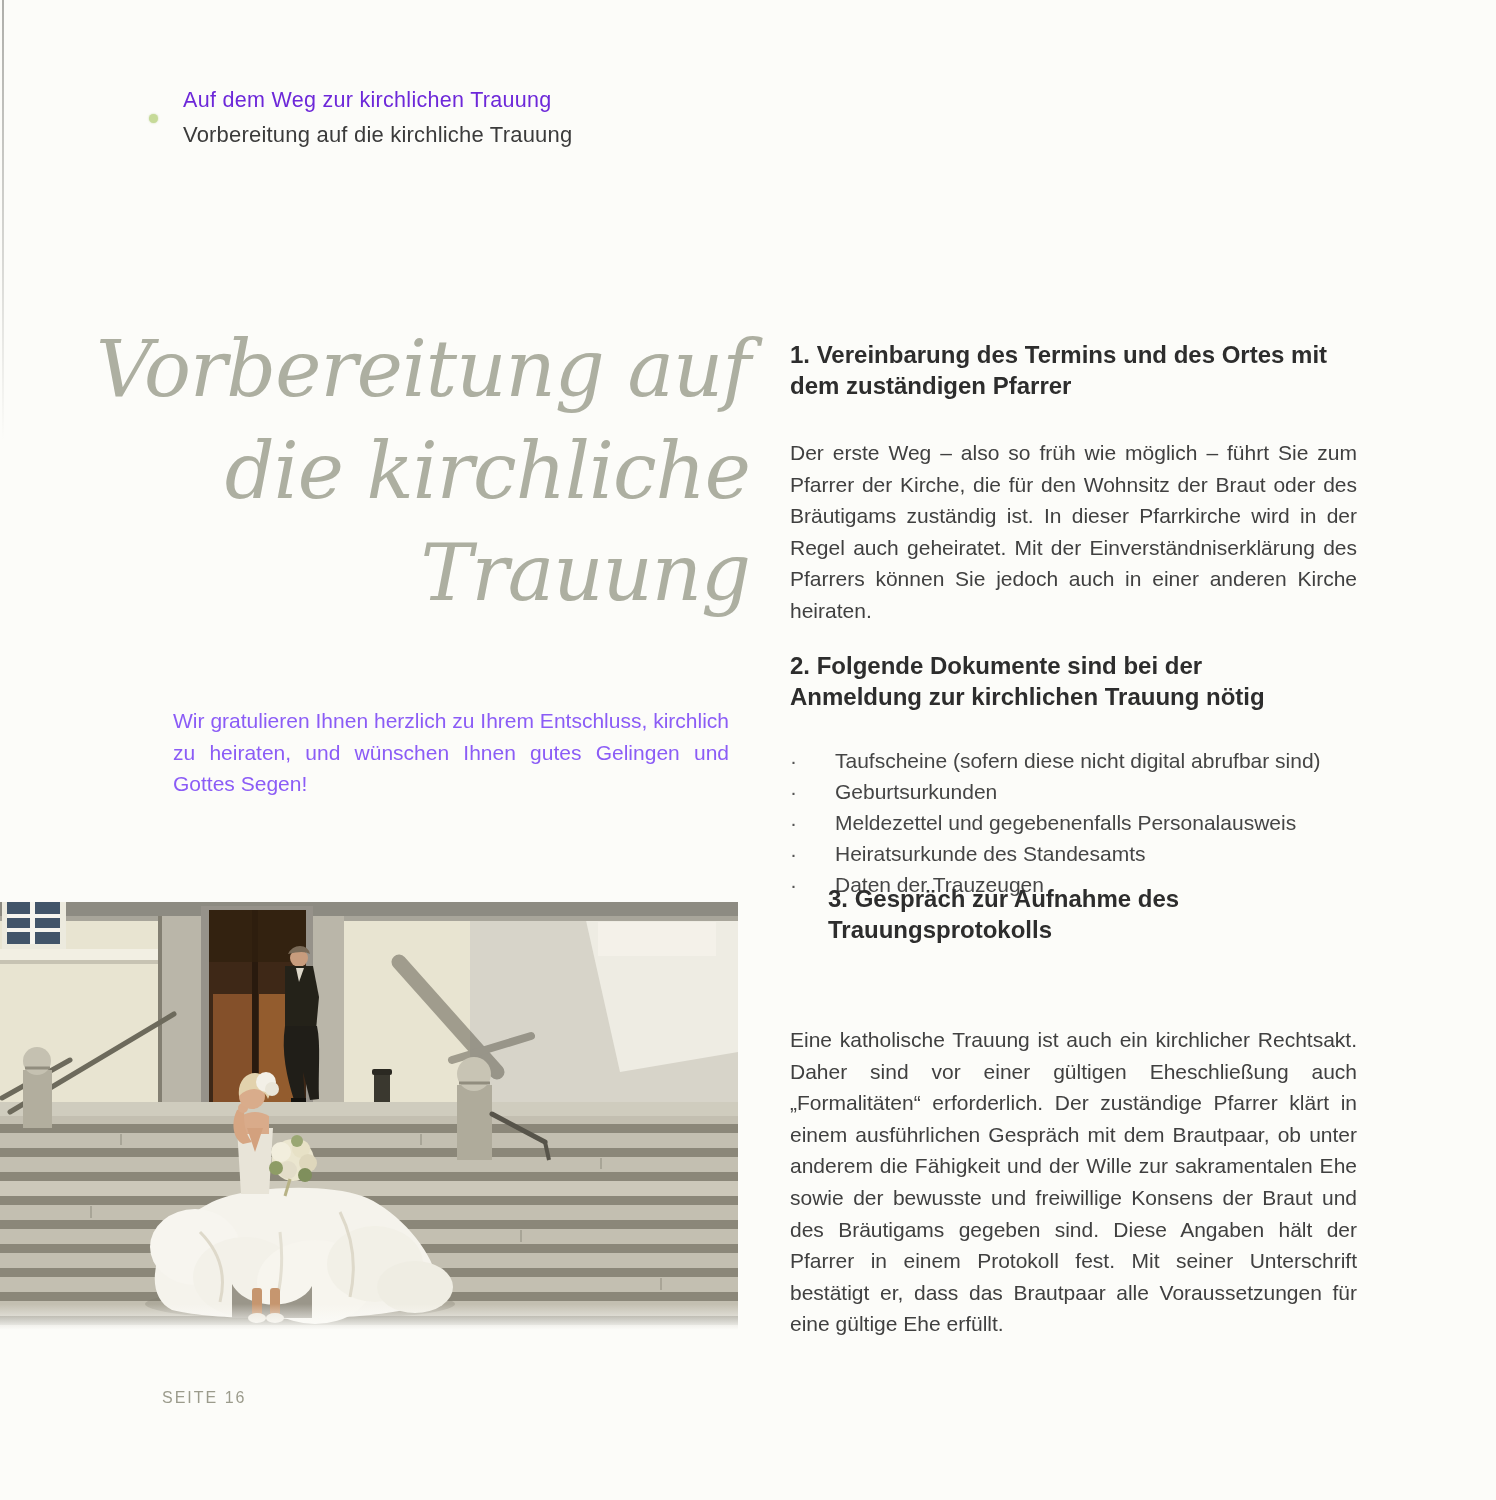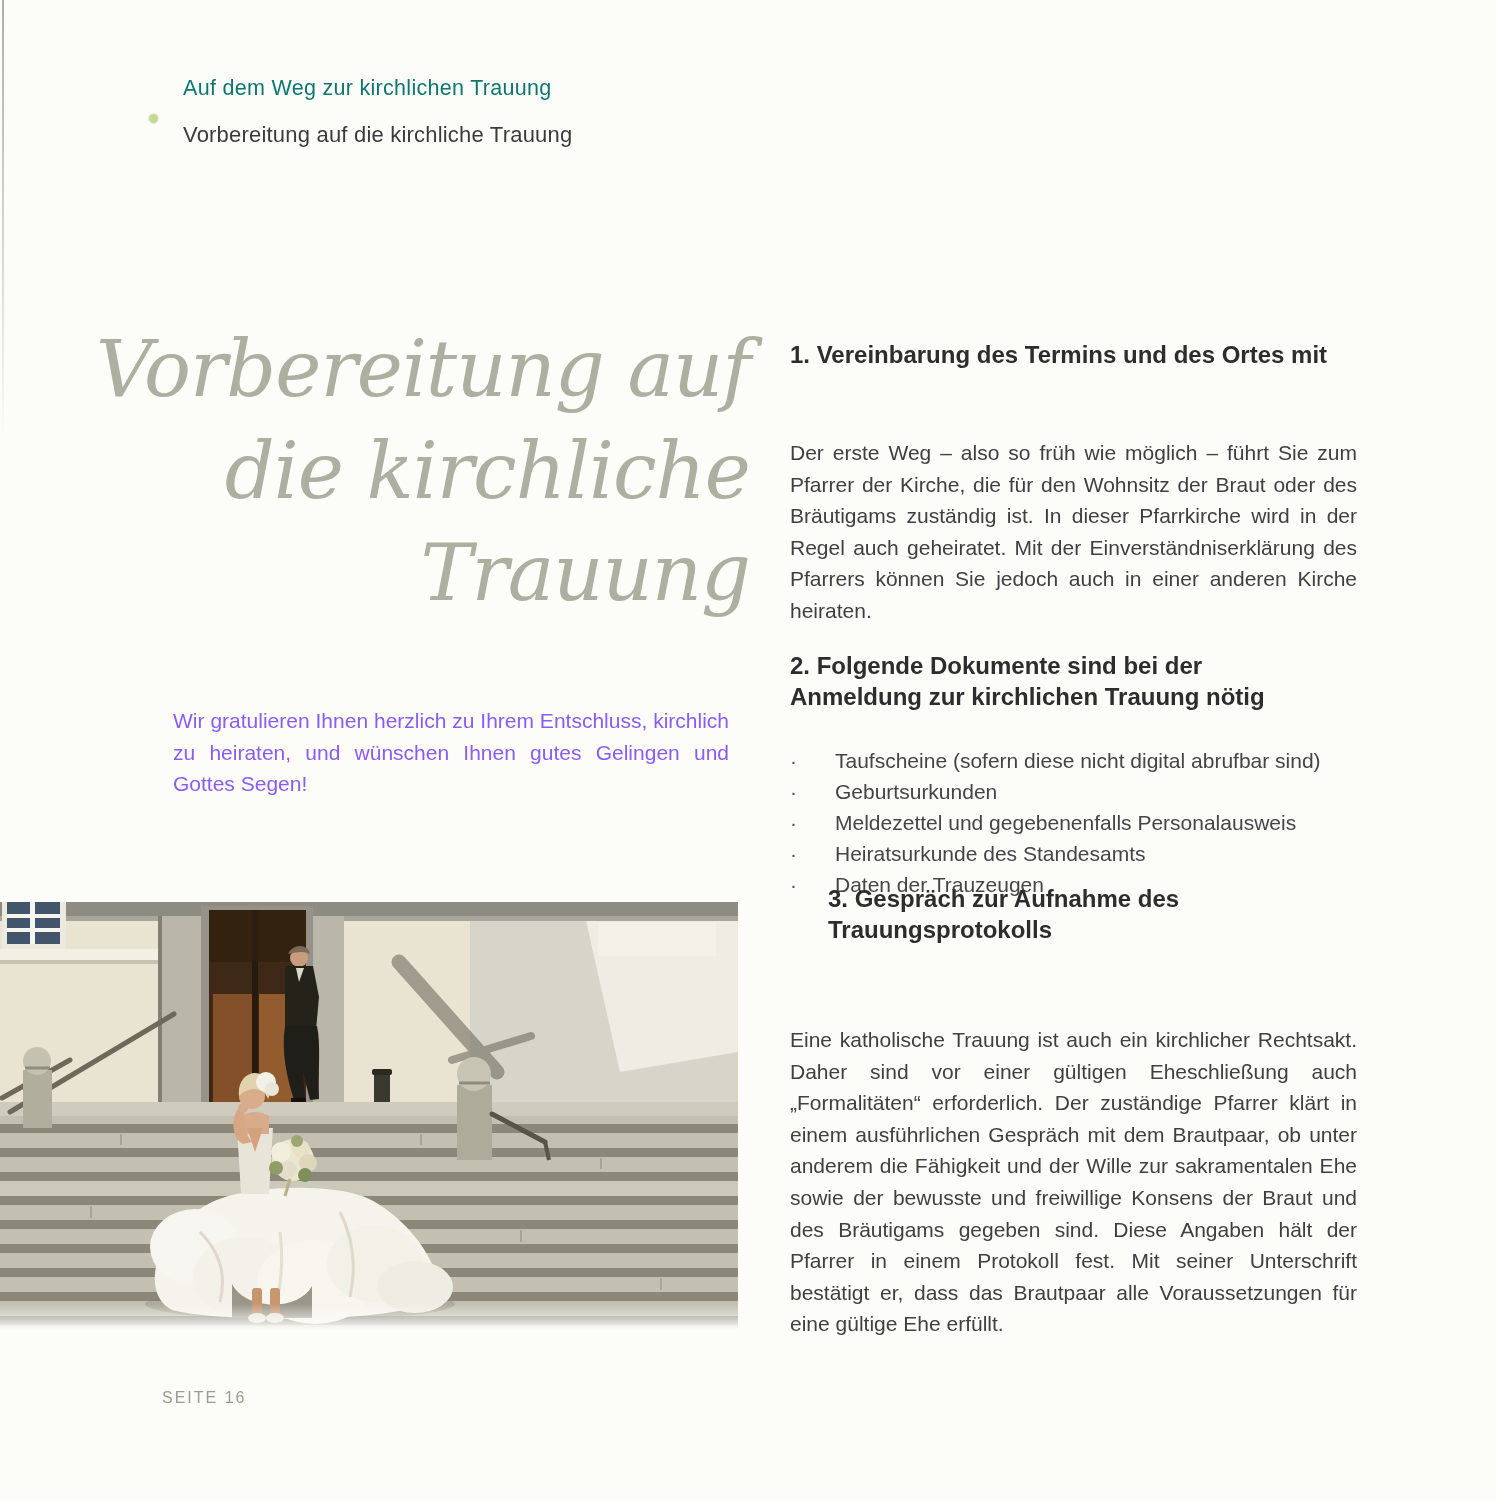--- a/index.html
+++ b/index.html
@@ -9,22 +9,22 @@
     font-family:"Liberation Sans", sans-serif;
     color:#454545;
   }
   
   .scan-edge{
     position:absolute;left:2px;top:0;width:2px;height:440px;
     background:linear-gradient(180deg, rgba(110,110,105,.55), rgba(110,110,105,.25) 60%, rgba(110,110,105,0));
   }
   
   .kicker{
-    position:absolute;left:183px;top:76px;
-    font-size:21.5px;letter-spacing:.3px;color:#0f766e;
+    position:absolute;left:183px;top:88px;
+    font-size:21.5px;letter-spacing:.3px;color:#6d28d9;
   }
   .head-title{
     position:absolute;left:183px;top:122px;
     font-size:22px;letter-spacing:.2px;color:#3b3b3b;
   }
   .green-dot{
     position:absolute;left:149px;top:114px;width:9px;height:9px;border-radius:50%;
     background:#c6da98;box-shadow:0 0 2px rgba(160,190,110,.6);
   }
   
@@ -233,20 +233,21 @@
       <path d="M290,277 L285,294" stroke="#b7b286" stroke-width="3"></path>
     </g>
   </g>
 
   <rect x="0" y="402" width="738" height="26" fill="url(#fadeB)"></rect>
 </svg>
 </div>
 
 <div class="sec-h" id="sec1-h">
   <div>1. Vereinbarung des Termins und des Ortes mit</div>
+  <div>dem zuständigen Pfarrer</div>
 </div>
 <div class="sec-b" id="sec1-b">Der erste Weg – also so früh wie möglich – führt Sie zum Pfarrer der Kirche, die für den Wohnsitz der Braut oder des Bräutigams zuständig ist. In dieser Pfarrkirche wird in der Regel auch geheiratet. Mit der Einverständniserklärung des Pfarrers können Sie jedoch auch in einer anderen Kirche heiraten.</div>
 
 <div class="sec-h" id="sec2-h">
   <div>2. Folgende Dokumente sind bei der</div>
   <div>Anmeldung zur kirchlichen Trauung nötig</div>
 </div>
 <div class="doc-list" id="sec2-list">
   <div class="row">
     <span class="dot">·</span>

